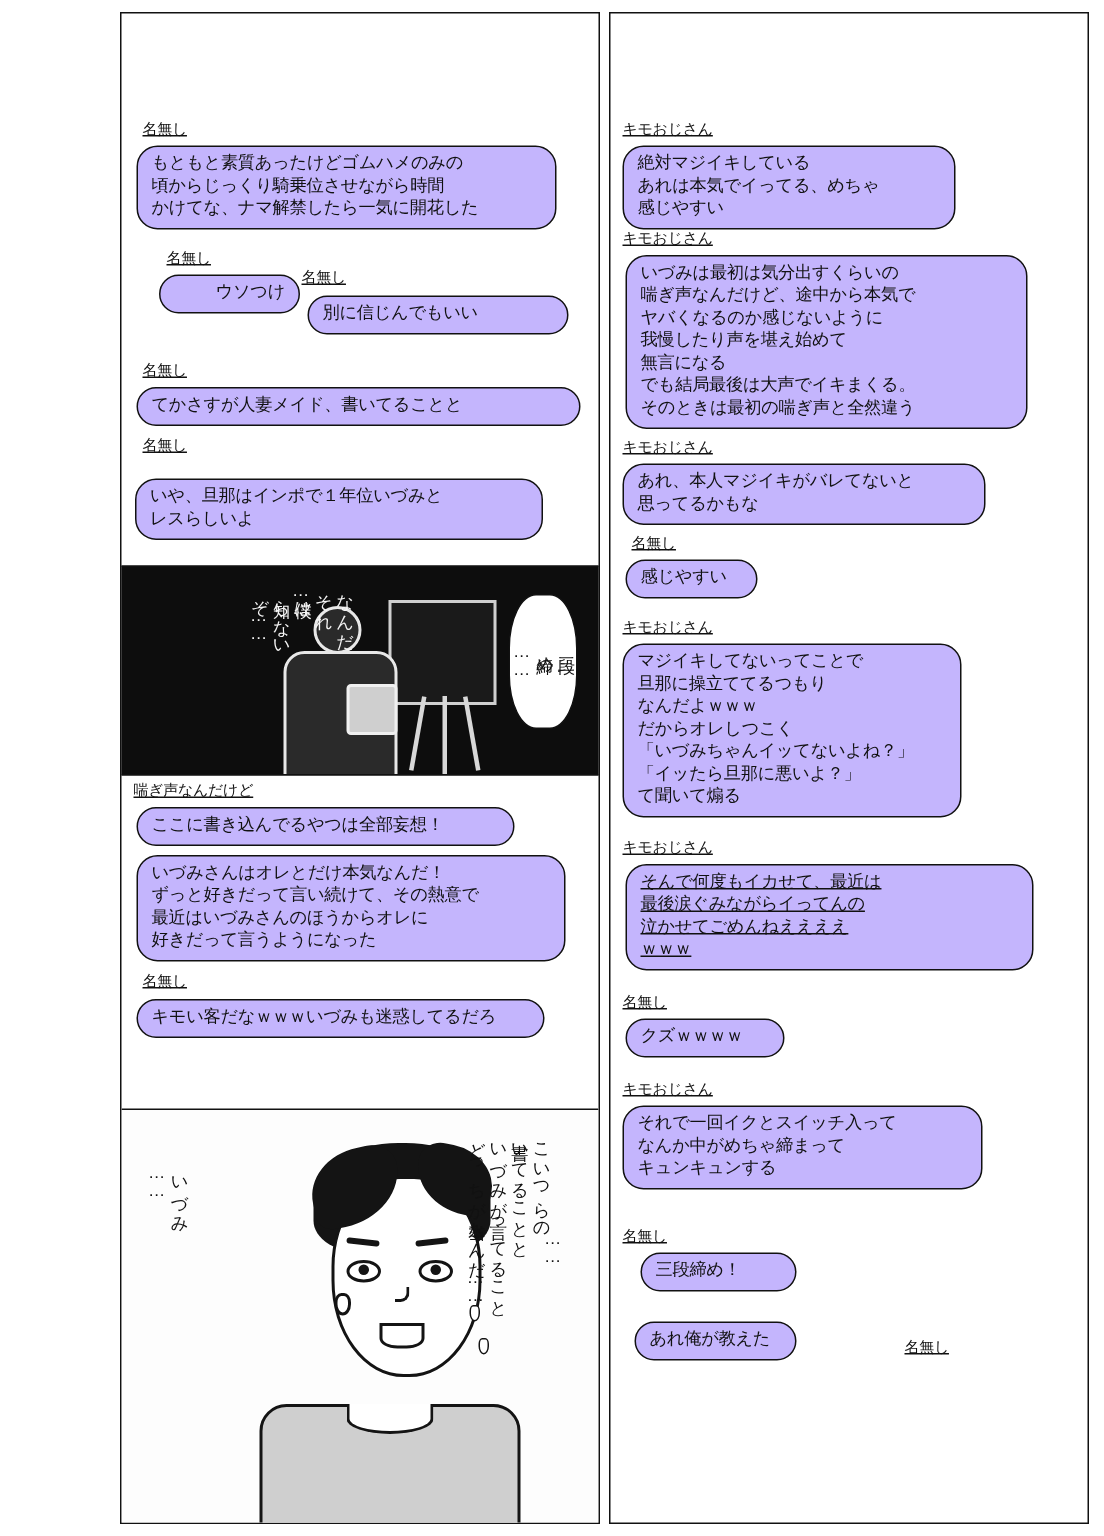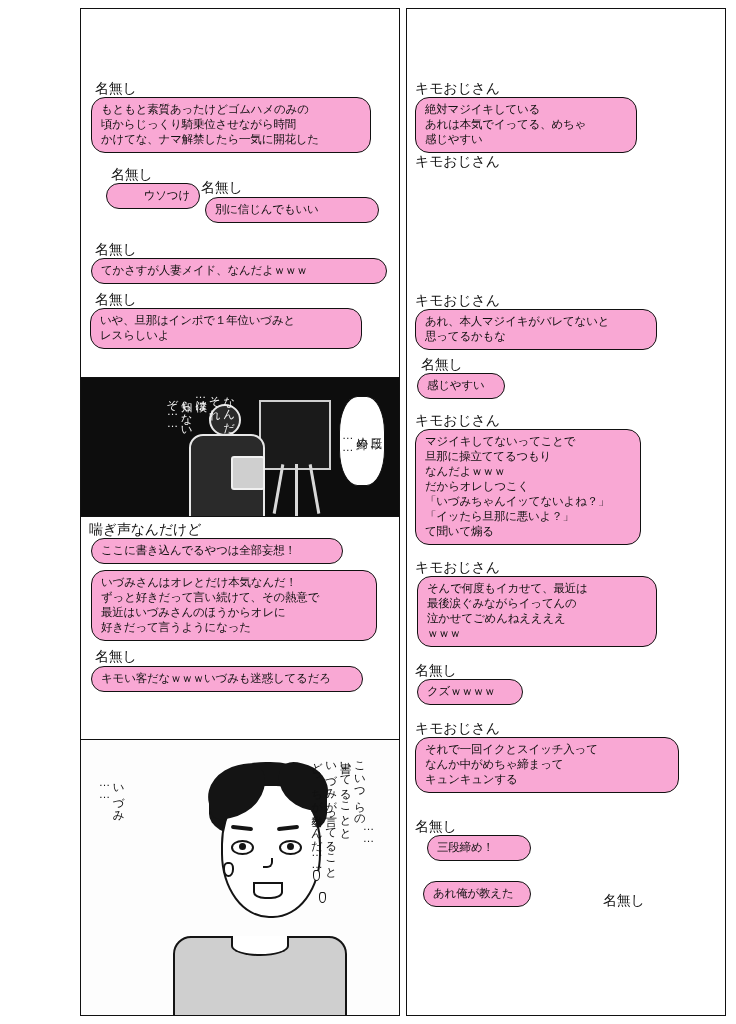--- a/index.html
+++ b/index.html
@@ -32,35 +32,36 @@
     overflow: hidden;
   }
   .col-left { left: 80px; width: 320px; }
   .col-right { left: 406px; width: 320px; }
 
   
   .bubble {
     position: absolute;
     border: 1px solid #111;
     border-radius: 14px;
-    background: #f9a8d4;
+    background: #c4b5fd;
     box-sizing: border-box;
     padding: 4px 9px 5px 9px;
     font-size: 11.5px;
     line-height: 1.30;
     white-space: pre-line;
     letter-spacing: -0.2px;
   }
   .name {
     position: absolute;
-    font-size: 14px;
+    font-size: 10px;
     line-height: 1.1;
     letter-spacing: -0.2px;
     color: #111;
     white-space: nowrap;
+    text-decoration: underline;
   }
   
   .panel {
     position: absolute;
     border: 1px solid #111;
     box-sizing: border-box;
     overflow: hidden;
   }
   .panel.dark { background: #0d0d0d; }
   .panel.light { background: #fdfdfd; }
@@ -201,24 +202,24 @@
 頃からじっくり騎乗位させながら時間
 かけてな、ナマ解禁したら一気に開花した</div>
 
     <div class="name" style="left:30px; top:158px;">名無し</div>
     <div class="bubble" style="left:25px; top:174px; width:94px;text-align:right;">ウソつけ</div>
 
     <div class="name" style="left:120px; top:171px;">名無し</div>
     <div class="bubble" style="left:124px; top:188px; width:174px;">別に信じんでもいい</div>
 
     <div class="name" style="left:14px; top:233px;">名無し</div>
-    <div class="bubble" style="left:10px; top:249px; width:296px;">てかさすが人妻メイド、なんだよｗｗｗ</div>
+    <div class="bubble" style="left:10px; top:249px; width:296px;">てかさすが人妻メイド、書いてることと</div>
 
     <div class="name" style="left:14px; top:283px;">名無し</div>
-    <div class="bubble" style="left:9px; top:299px; width:272px;">いや、旦那はインポで１年位いづみと
+    <div class="bubble" style="left:9px; top:310px; width:272px;">いや、旦那はインポで１年位いづみと
 レスらしいよ</div>
 
     <div class="panel dark" style="left:-1px; top:368px; width:320px; height:140px;">
       <div class="easel-scene">
         <div class="easel-board" style="left:178px; top:22px; width:68px; height:66px;"></div>
         <div class="easel-leg" style="left:196px; top:86px; width:3px; height:50px; transform:rotate(10deg);"></div>
         <div class="easel-leg" style="left:232px; top:86px; width:3px; height:50px; transform:rotate(-10deg);"></div>
         <div class="easel-leg" style="left:214px; top:86px; width:3px; height:54px;"></div>
         <div class="person head" style="left:128px; top:26px; width:28px; height:28px;"></div>
         <div class="person body" style="left:108px; top:56px; width:72px; height:84px;"></div>
@@ -280,48 +281,55 @@
   </div>
 
   <div class="col col-right">
 
     <div class="name" style="left:8px; top:72px;">キモおじさん</div>
     <div class="bubble" style="left:8px; top:88px; width:222px;">絶対マジイキしている
 あれは本気でイってる、めちゃ
 感じやすい</div>
 
     <div class="name" style="left:8px; top:145px;">キモおじさん</div>
+    <div class="bubble" style="left:10px; top:161px; width:268px;">いづみは最初は気分出すくらいの
+喘ぎ声なんだけど、途中から本気で
+ヤバくなるのか感じないように
+我慢したり声を堪え始めて
+無言になる
+でも結局最後は大声でイキまくる。
+そのときは最初の喘ぎ声と全然違う</div>
 
     <div class="name" style="left:8px; top:284px;">キモおじさん</div>
     <div class="bubble" style="left:8px; top:300px; width:242px;">あれ、本人マジイキがバレてないと
 思ってるかもな</div>
 
     <div class="name" style="left:14px; top:348px;">名無し</div>
     <div class="bubble" style="left:10px; top:364px; width:88px;">感じやすい</div>
 
     <div class="name" style="left:8px; top:404px;">キモおじさん</div>
     <div class="bubble" style="left:8px; top:420px; width:226px;">マジイキしてないってことで
 旦那に操立ててるつもり
 なんだよｗｗｗ
 だからオレしつこく
 「いづみちゃんイッてないよね？」
 「イッたら旦那に悪いよ？」
 て聞いて煽る</div>
 
     <div class="name" style="left:8px; top:551px;">キモおじさん</div>
-    <div class="bubble" style="left:10px; top:567px; width:240px;">そんで何度もイカせて、最近は
+    <div class="bubble" style="left:10px; top:567px; width:272px;text-decoration:underline;">そんで何度もイカせて、最近は
 最後涙ぐみながらイってんの
 泣かせてごめんねええええ
 ｗｗｗ</div>
 
     <div class="name" style="left:8px; top:654px;">名無し</div>
     <div class="bubble" style="left:10px; top:670px; width:106px;">クズｗｗｗｗ</div>
 
     <div class="name" style="left:8px; top:712px;">キモおじさん</div>
-    <div class="bubble" style="left:8px; top:728px; width:264px;">それで一回イクとスイッチ入って
+    <div class="bubble" style="left:8px; top:728px; width:240px;">それで一回イクとスイッチ入って
 なんか中がめちゃ締まって
 キュンキュンする</div>
 
     <div class="name" style="left:8px; top:810px;">名無し</div>
     <div class="bubble" style="left:20px; top:826px; width:104px;">三段締め！</div>
 
     <div class="bubble" style="left:16px; top:872px; width:108px;">あれ俺が教えた</div>
 
     <div class="name" style="left:196px; top:884px;">名無し</div>
   </div>

